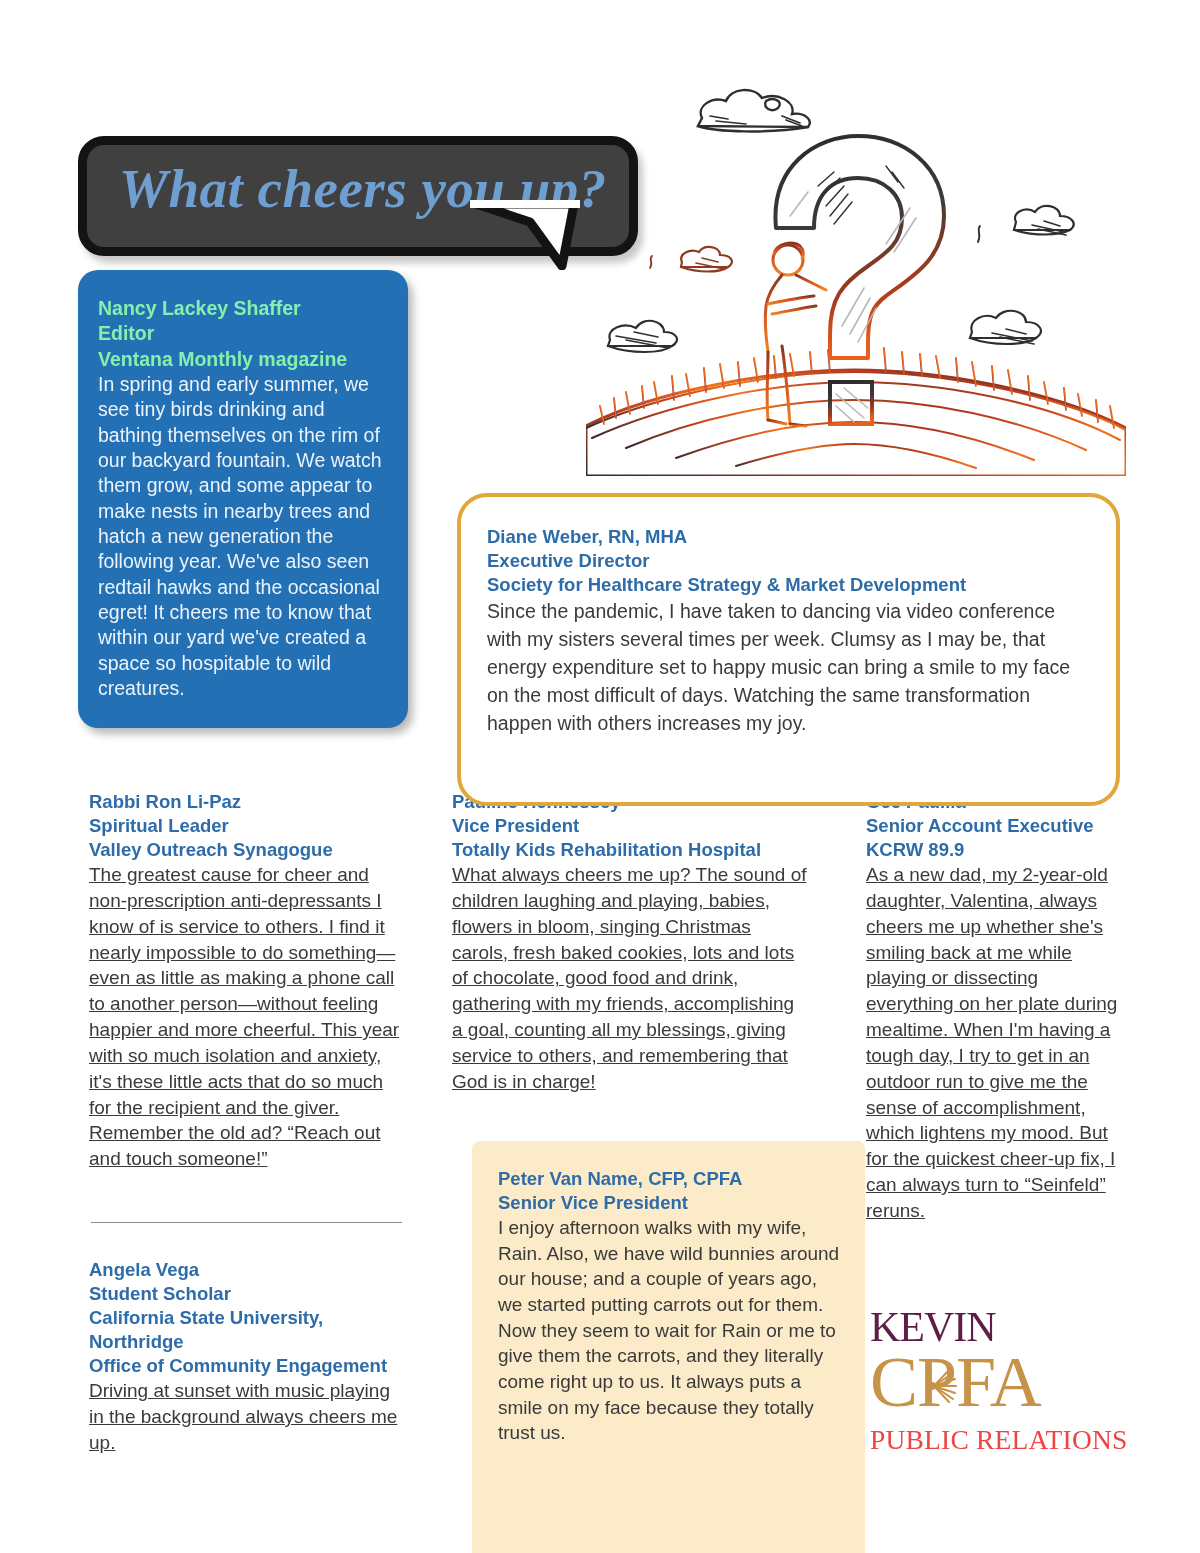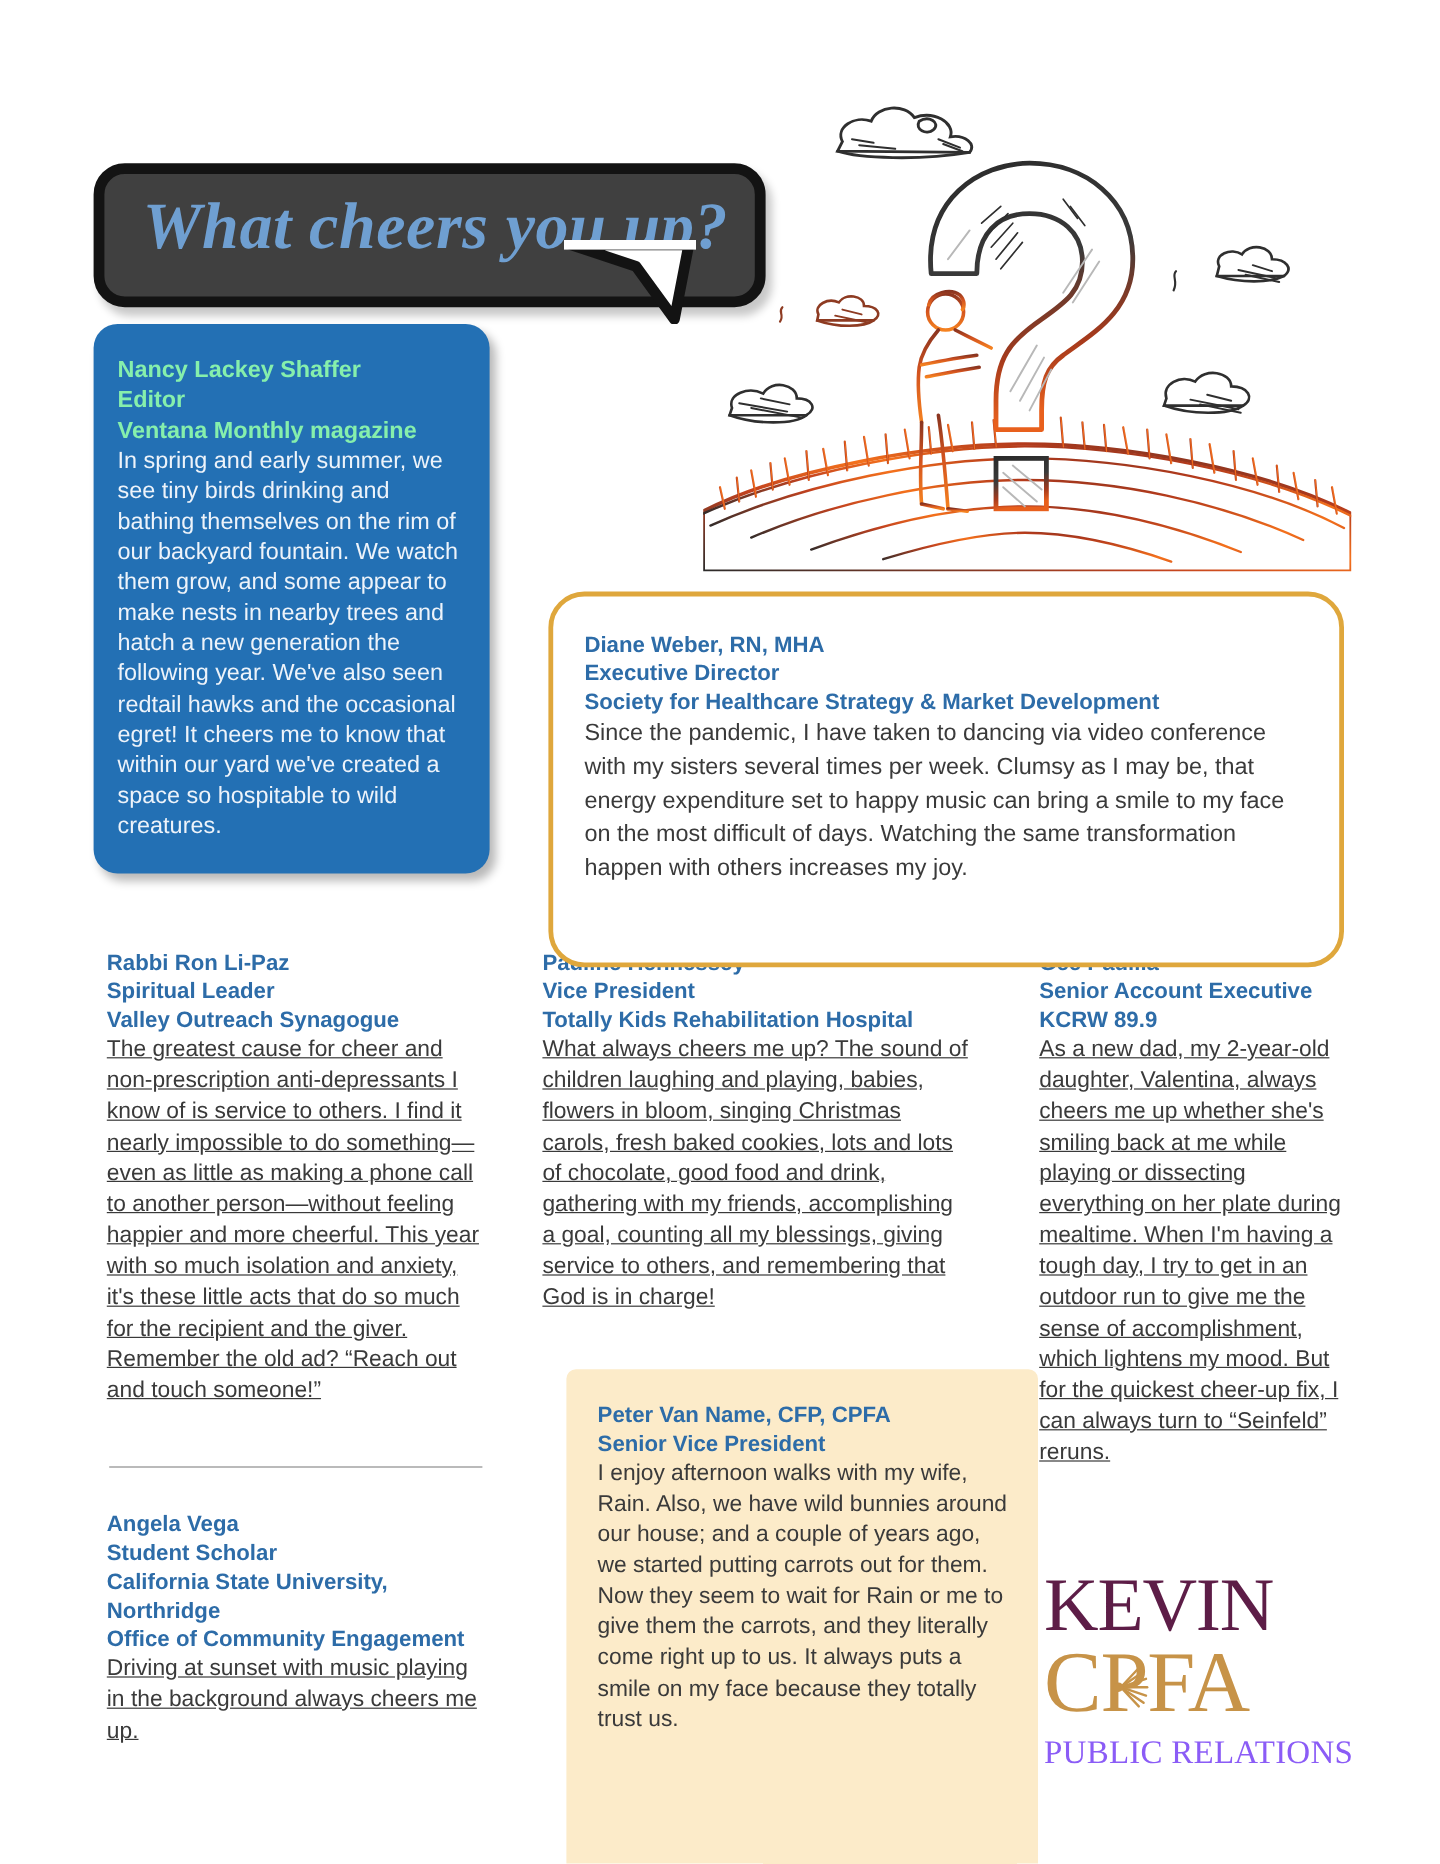--- a/index.html
+++ b/index.html
@@ -147,21 +147,21 @@
   #logo {
     position: absolute;
     left: 870px;
     top: 1308px;
     width: 240px;
     height: 164px;
     z-index: 4;
   }
   .logo-kevin {
     font-family: "Liberation Serif", serif;
-    font-size: 63px;
+    font-size: 42px;
     color: #5d1d47;
     letter-spacing: -1px;
     line-height: 0.95;
     white-space: nowrap;
   }
   .logo-ross-wrap { position: relative; height: 72px; }
   .logo-ross {
     font-family: "Liberation Serif", serif;
     font-size: 72px;
     color: #c79348;
@@ -172,21 +172,21 @@
   #logo-sunburst {
     position: absolute;
     left: 52px;
     top: 18px;
     width: 40px;
     height: 40px;
   }
   .logo-pr {
     font-family: "Liberation Serif", serif;
     font-size: 27.5px;
-    color: #8b5cf6;
+    color: #ef4444;
     letter-spacing: 0.2px;
     white-space: nowrap;
     margin-top: 4px;
   }
 </style>
 </head>
 <body>
 
 <svg id="illustration" viewBox="0 0 540 430" xmlns="http://www.w3.org/2000/svg">
   <defs>

